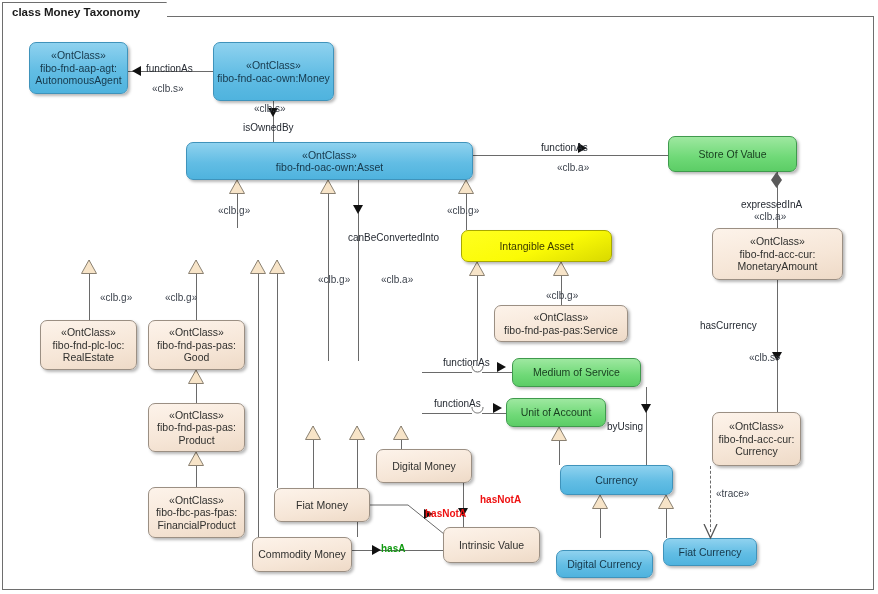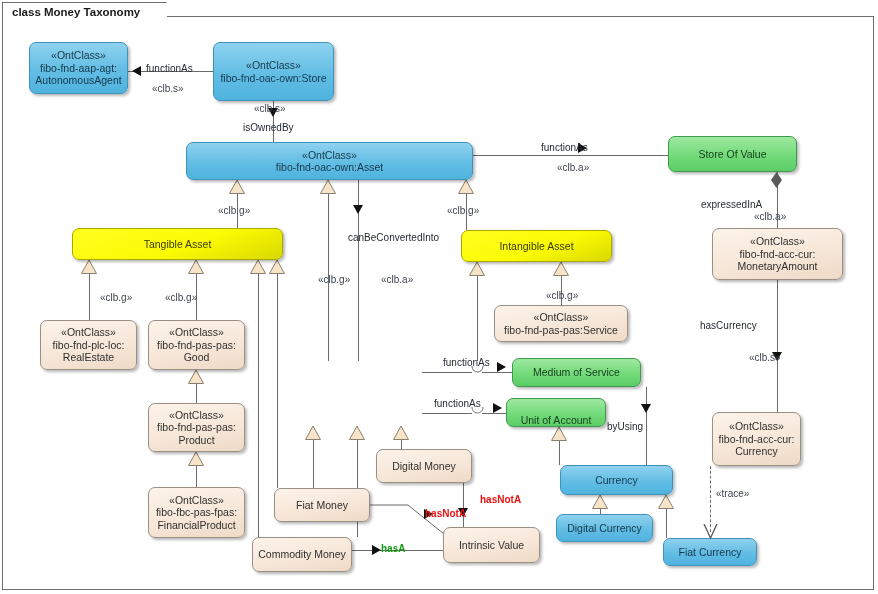--- a/index.html
+++ b/index.html
@@ -200,21 +200,21 @@
     </svg>
 
   <div class="lbl" style="left:146px;top:63px;">functionAs</div>
   <div class="lbl st" style="left:152px;top:83px;">«clb.s»</div>
   <div class="lbl st" style="left:254px;top:103px;">«clb.s»</div>
   <div class="lbl" style="left:243px;top:122px;">isOwnedBy</div>
 
   <div class="lbl" style="left:541px;top:142px;">functionAs</div>
   <div class="lbl st" style="left:557px;top:162px;">«clb.a»</div>
 
-  <div class="lbl" style="left:701px;top:199px;">expressedInA</div>
+  <div class="lbl" style="left:741px;top:199px;">expressedInA</div>
   <div class="lbl st" style="left:754px;top:211px;">«clb.a»</div>
 
   <div class="lbl" style="left:700px;top:320px;">hasCurrency</div>
   <div class="lbl st" style="left:749px;top:352px;">«clb.s»</div>
 
   <div class="lbl st" style="left:218px;top:205px;">«clb.g»</div>
   <div class="lbl st" style="left:447px;top:205px;">«clb.g»</div>
   <div class="lbl" style="left:348px;top:232px;">canBeConvertedInto</div>
   <div class="lbl st" style="left:381px;top:274px;">«clb.a»</div>
   <div class="lbl st" style="left:318px;top:274px;">«clb.g»</div>
@@ -234,41 +234,38 @@
   <div class="lbl st" style="left:716px;top:488px;">«trace»</div>
 
   <div class="node blue" style="left:29px;top:42px;width:99px;height:52px;">
     <span class="stereo">«OntClass»</span>
     <span class="nm">fibo-fnd-aap-agt:</span>
     <span class="nm">AutonomousAgent</span>
   </div>
 
   <div class="node blue" style="left:213px;top:42px;width:121px;height:59px;">
     <span class="stereo">«OntClass»</span>
-    <span class="nm">fibo-fnd-oac-own:Store</span>
+    <span class="nm">fibo-fnd-oac-own:Money</span>
   </div>
 
   <div class="node blue" style="left:186px;top:142px;width:287px;height:38px;">
     <span class="stereo">«OntClass»</span>
     <span class="nm">fibo-fnd-oac-own:Asset</span>
   </div>
 
   <div class="node green" style="left:668px;top:136px;width:129px;height:36px;">
     <span class="nm">Store Of Value</span>
   </div>
 
   <div class="node beige" style="left:712px;top:228px;width:131px;height:52px;">
     <span class="stereo">«OntClass»</span>
     <span class="nm">fibo-fnd-acc-cur:</span>
     <span class="nm">MonetaryAmount</span>
   </div>
 
-  <div class="node yellowbox" style="left:72px;top:228px;width:211px;height:32px;">
-    <span class="nm">Tangible Asset</span>
-  </div>
 
   <div class="node yellowbox" style="left:461px;top:230px;width:151px;height:32px;">
     <span class="nm">Intangible Asset</span>
   </div>
 
   <div class="node beige" style="left:40px;top:320px;width:97px;height:50px;">
     <span class="stereo">«OntClass»</span>
     <span class="nm">fibo-fnd-plc-loc:</span>
     <span class="nm">RealEstate</span>
   </div>
@@ -294,21 +291,21 @@
   <div class="node beige" style="left:494px;top:305px;width:134px;height:37px;">
     <span class="stereo">«OntClass»</span>
     <span class="nm">fibo-fnd-pas-pas:Service</span>
   </div>
 
 
   <div class="node green" style="left:512px;top:358px;width:129px;height:29px;">
     <span class="nm">Medium of Service</span>
   </div>
 
-  <div class="node green" style="left:506px;top:398px;width:100px;height:29px;justify-content:flex-end;">
+  <div class="node green" style="left:506px;top:398px;width:100px;height:29px;">
     <span class="nm">Unit of Account</span>
   </div>
 
   <div class="node beige" style="left:376px;top:449px;width:96px;height:34px;">
     <span class="nm">Digital Money</span>
   </div>
 
   <div class="node beige" style="left:274px;top:488px;width:96px;height:34px;">
     <span class="nm">Fiat Money</span>
   </div>
@@ -324,21 +321,21 @@
   <div class="node beige" style="left:712px;top:412px;width:89px;height:54px;">
     <span class="stereo">«OntClass»</span>
     <span class="nm">fibo-fnd-acc-cur:</span>
     <span class="nm">Currency</span>
   </div>
 
   <div class="node blue" style="left:560px;top:465px;width:113px;height:30px;">
     <span class="nm">Currency</span>
   </div>
 
-  <div class="node blue" style="left:556px;top:514px;width:97px;height:28px;">
+  <div class="node blue" style="left:556px;top:550px;width:97px;height:28px;">
     <span class="nm">Digital Currency</span>
   </div>
 
   <div class="node blue" style="left:663px;top:538px;width:94px;height:28px;">
     <span class="nm">Fiat Currency</span>
   </div>
 
 </div>
 
 </body></html>

